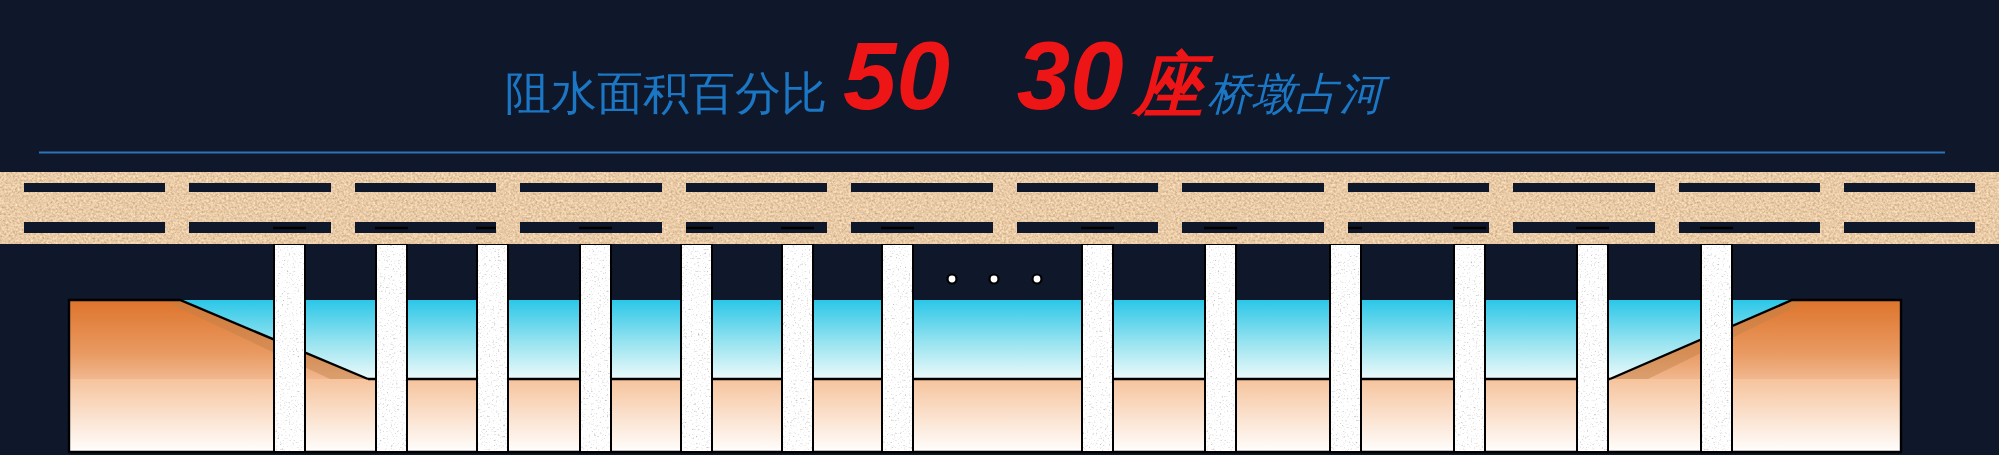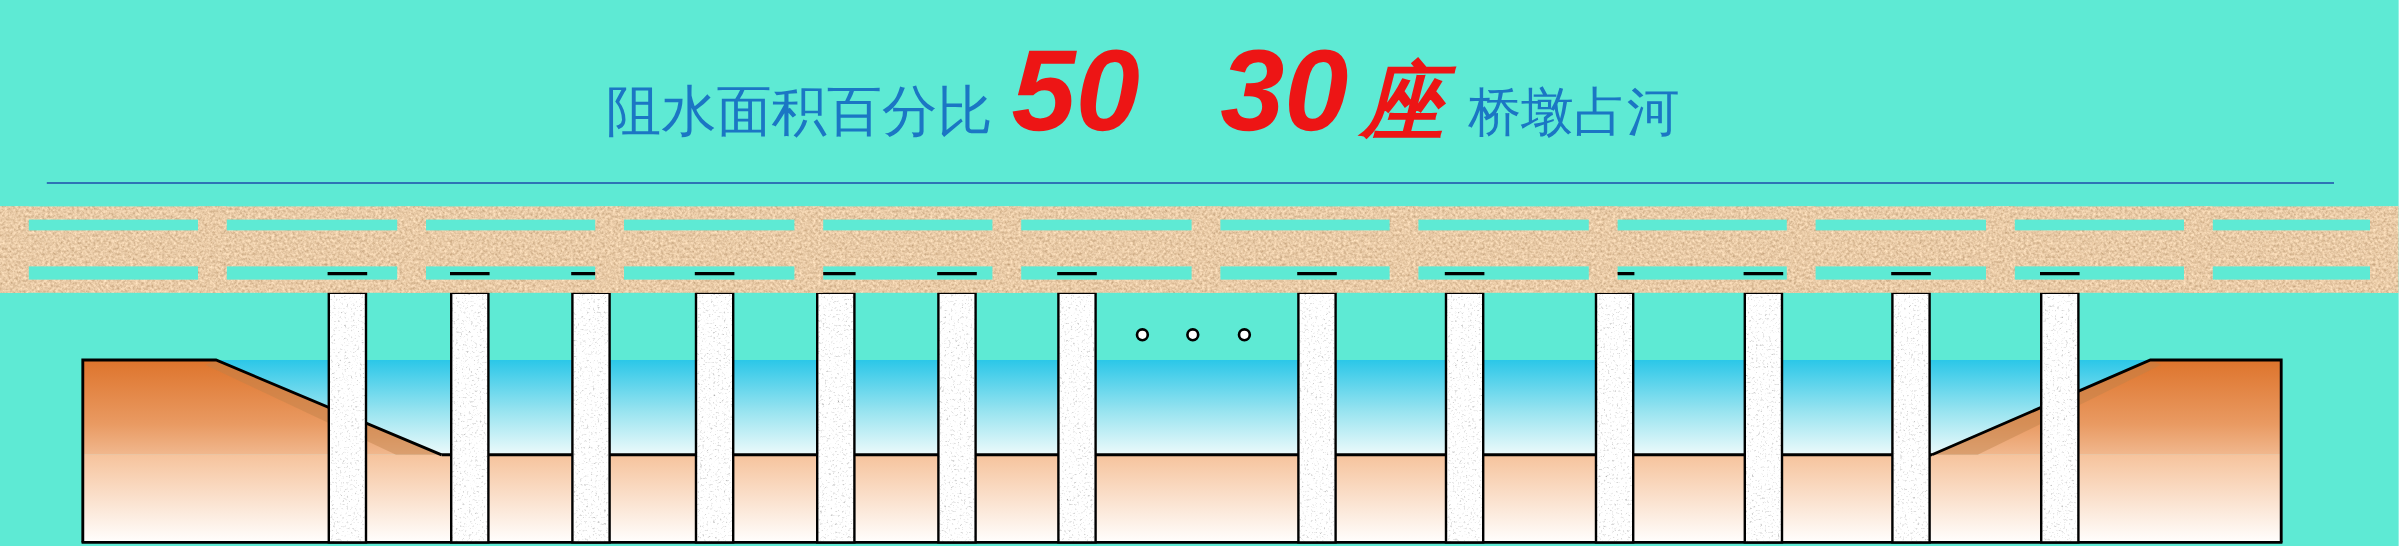--- a/index.html
+++ b/index.html
@@ -1,26 +1,26 @@
 <!DOCTYPE html>
 <html><head>
 <meta charset="utf-8">
 <style>
   html,body{margin:0;padding:0;background:#ffffff;}
   body{width:1999px;height:455px;overflow:hidden;
        font-family:"Liberation Sans","DejaVu Sans",sans-serif;}
-  .stage{position:relative;width:1999px;height:455px;background:#5eead4;}
+  .stage{position:relative;width:1999px;height:455px;background:#0f172a;}
   .stage svg{position:absolute;left:0;top:0;display:block;}
 
   .title-row{
     position:absolute;left:505px;top:28px;
     display:flex;align-items:baseline;white-space:nowrap;line-height:1;
   }
   .t-label{font-size:46px;color:#1B76C4;}
-  .t-label.right{font-size:44px;margin-left:20px;}
+  .t-label.right{font-size:44px;margin-left:4px;font-style:italic;}
   .t-num{font-size:96px;font-weight:bold;font-style:italic;color:#ED1515;margin-left:16px;}
   .t-num.second{margin-left:67px;}
   .t-unit{font-size:70px;font-weight:bold;font-style:italic;color:#ED1515;margin-left:10px;}
 </style>
 </head>
 <body>
 
 <div class="stage">
 
   <svg width="1999" height="455" viewBox="0 0 1999 455">

